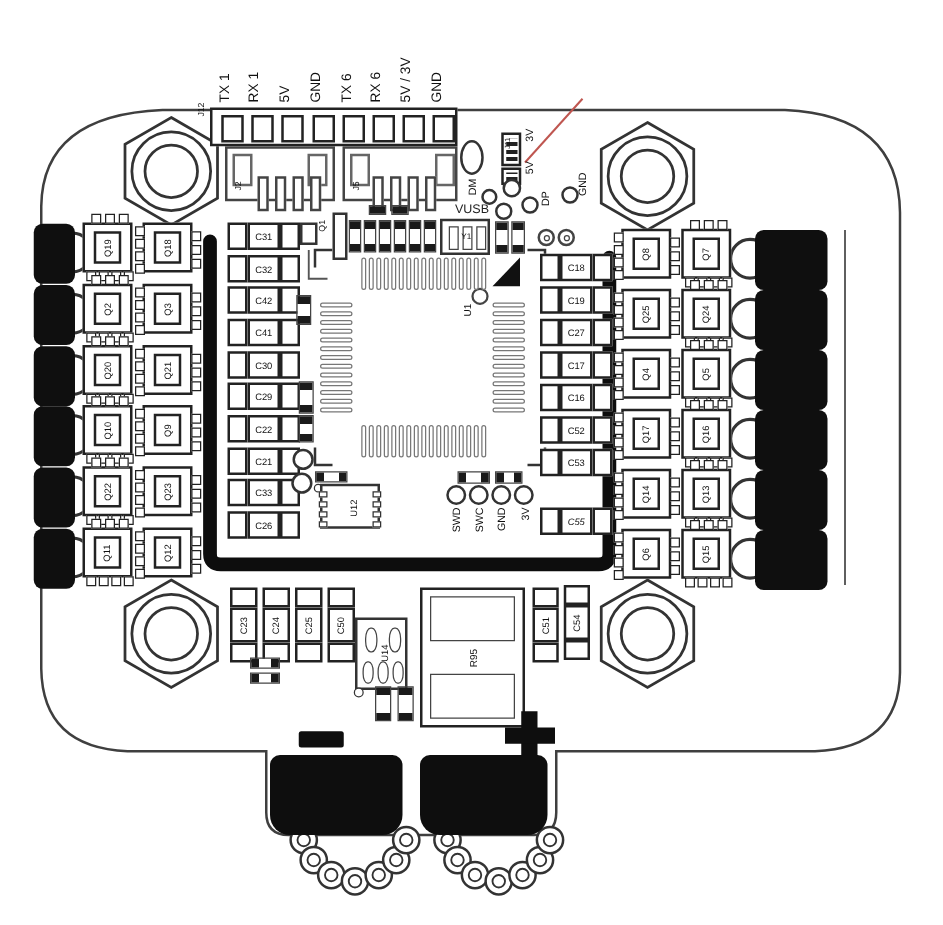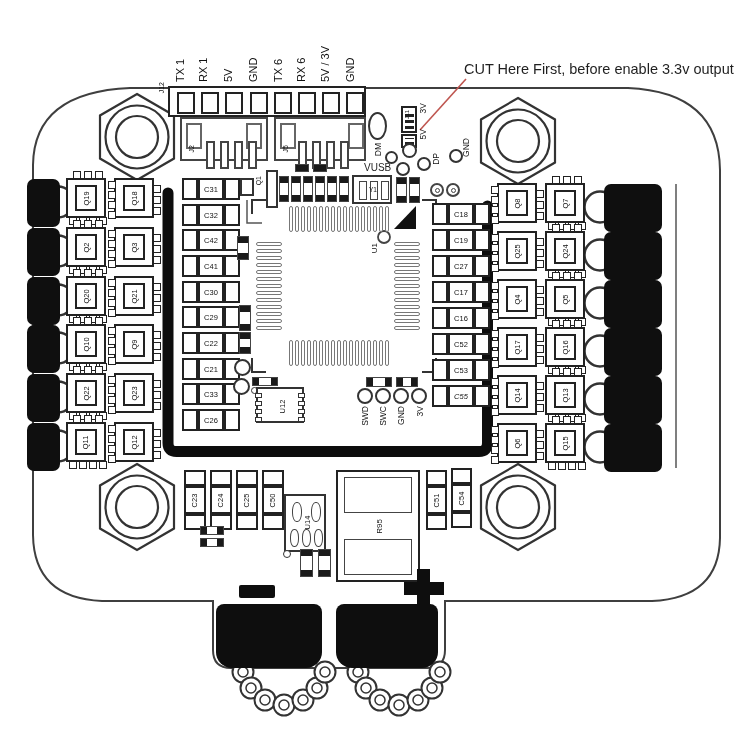--- a/index.html
+++ b/index.html
@@ -145,21 +145,20 @@
     <path d="M168,193 L168,443 Q168,451.5 176.5,451.5 L479,451.5 Q487.5,451.5 487.5,443 L487.5,206" fill="none" stroke="#0d0d0d" stroke-width="11" stroke-linecap="round"></path>
 
     <path d="M252,214 L252,200 L266,200 M422,200 L436,200 L436,214 M252,358 L252,372 L266,372 M422,372 L436,372 L436,358" fill="none" stroke="#333" stroke-width="2"></path>
     <circle cx="384" cy="237" r="6" fill="#fff" stroke="#444" stroke-width="1.8"></circle>
     <polygon points="394,229 416,229 416,206" fill="#111"></polygon>
     <path d="M247,200 L247,223 L262,223" fill="none" stroke="#555" stroke-width="1.5"></path>
 
     <line x1="466" y1="79" x2="420" y2="130" stroke="#bf5650" stroke-width="1.6"></line>
   </svg>
 
-  <div class="note" style="left:464px; top:61px;">CUT  Here First, before enable 3.3v output</div>
 
   <div class="jhdr" style="left:168px; top:86px; width:198px; height:31px;">
       <div class="hpin" style="left: 7px; top: 4px;"></div>
       <div class="hpin" style="left: 31.2px; top: 4px;"></div>
       <div class="hpin" style="left: 55.4px; top: 4px;"></div>
       <div class="hpin" style="left: 79.6px; top: 4px;"></div>
       <div class="hpin" style="left: 103.8px; top: 4px;"></div>
       <div class="hpin" style="left: 128px; top: 4px;"></div>
       <div class="hpin" style="left: 152.2px; top: 4px;"></div>
       <div class="hpin" style="left: 176.4px; top: 4px;"></div>
@@ -283,21 +282,21 @@
     </div>
   <div class="cap-h" style="left:432px; top:307px;">
       <span class="cbody">C16</span>
     </div>
   <div class="cap-h" style="left:432px; top:333px;">
       <span class="cbody">C52</span>
     </div>
   <div class="cap-h" style="left:432px; top:359px;">
       <span class="cbody">C53</span>
     </div>
-  <div class="cap-h" style="left:432px; top:385px;font-style:italic;">
+  <div class="cap-h" style="left:432px; top:406px;font-style:italic;">
       <span class="cbody">C55</span>
     </div>
 
   <div style="position:absolute; left:252px; top:200px; width:184px; height:172px;">
       <div class="qpv" style="left: 37px; top: 6px;"></div>
       <div class="qpv" style="left: 37px; top: 140px;"></div>
       <div class="qpv" style="left: 43px; top: 6px;"></div>
       <div class="qpv" style="left: 43px; top: 140px;"></div>
       <div class="qpv" style="left: 49px; top: 6px;"></div>
       <div class="qpv" style="left: 49px; top: 140px;"></div>

